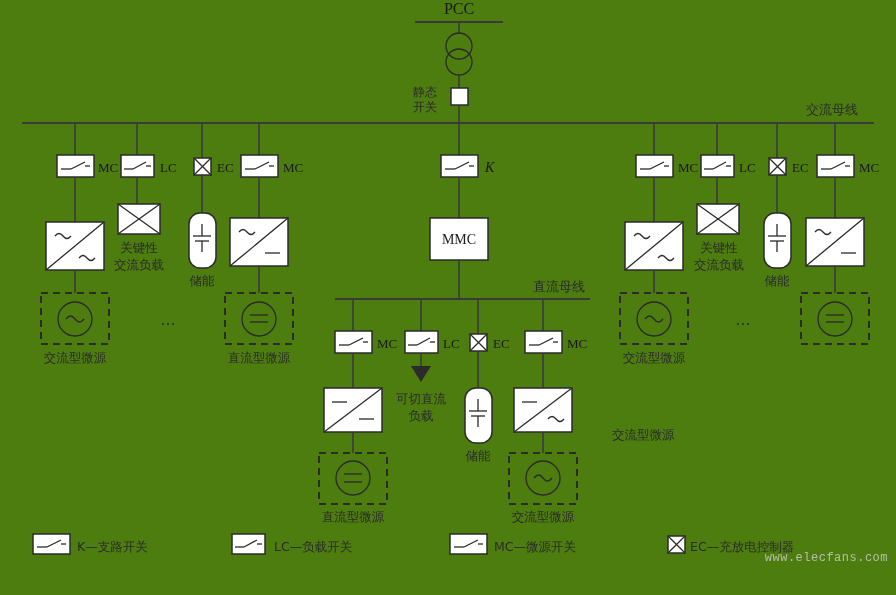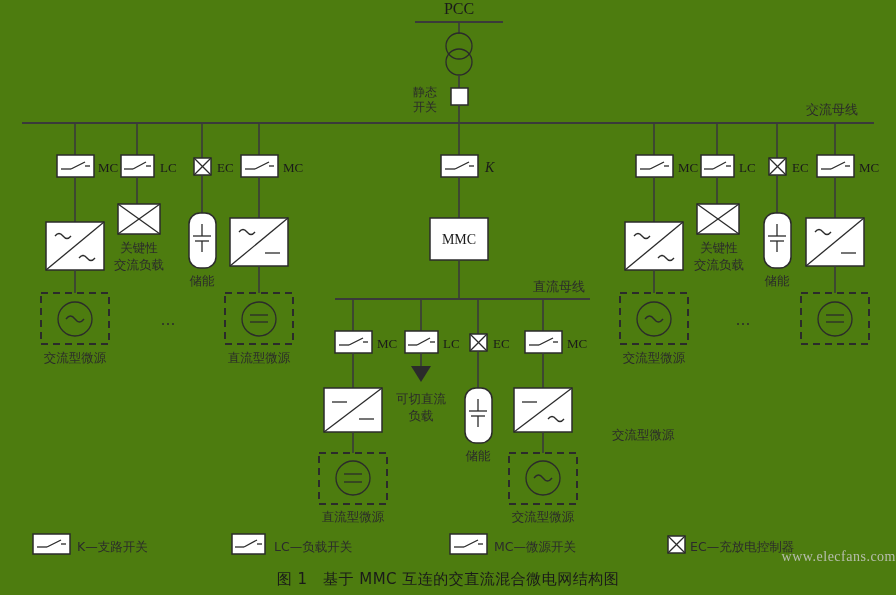--- a/index.html
+++ b/index.html
@@ -71,24 +71,24 @@
     right: 0;
     bottom: 6px;
     text-align: center;
     font-family: "DejaVu Sans", "Liberation Sans", sans-serif;
     font-size: 15px;
     color: #1a1a1a;
     letter-spacing: 0.5px;
   }
   .wm {
     position: absolute;
-    right: 0;
+    right: 8px;
     bottom: 30px;
-    font-family: Liberation Serif, serif;
-    font-size: 14px;
+    font-family: Liberation Mono, monospace;
+    font-size: 12px;
     color: #c9c9c9;
     opacity: 0.85;
     letter-spacing: 0.5px;
   }
 </style>
 </head>
 <body>
 
 <div id="figure-root">
 
@@ -445,16 +445,15 @@
           <line class="thin" x1="668" y1="536" x2="685" y2="553"></line>
           <line class="thin" x1="685" y1="536" x2="668" y2="553"></line>
         </g>
         <text class="cn" x="690" y="551" font-size="12.5">EC—充放电控制器</text>
       </g>
 
     </g>
 
   </svg>
 
-  <div class="caption">图 1　基于 MMC 互连的交直流混合微电网结构图</div>
   <div class="wm">www.elecfans.com</div>
 
 </div>
 
 </body></html>

